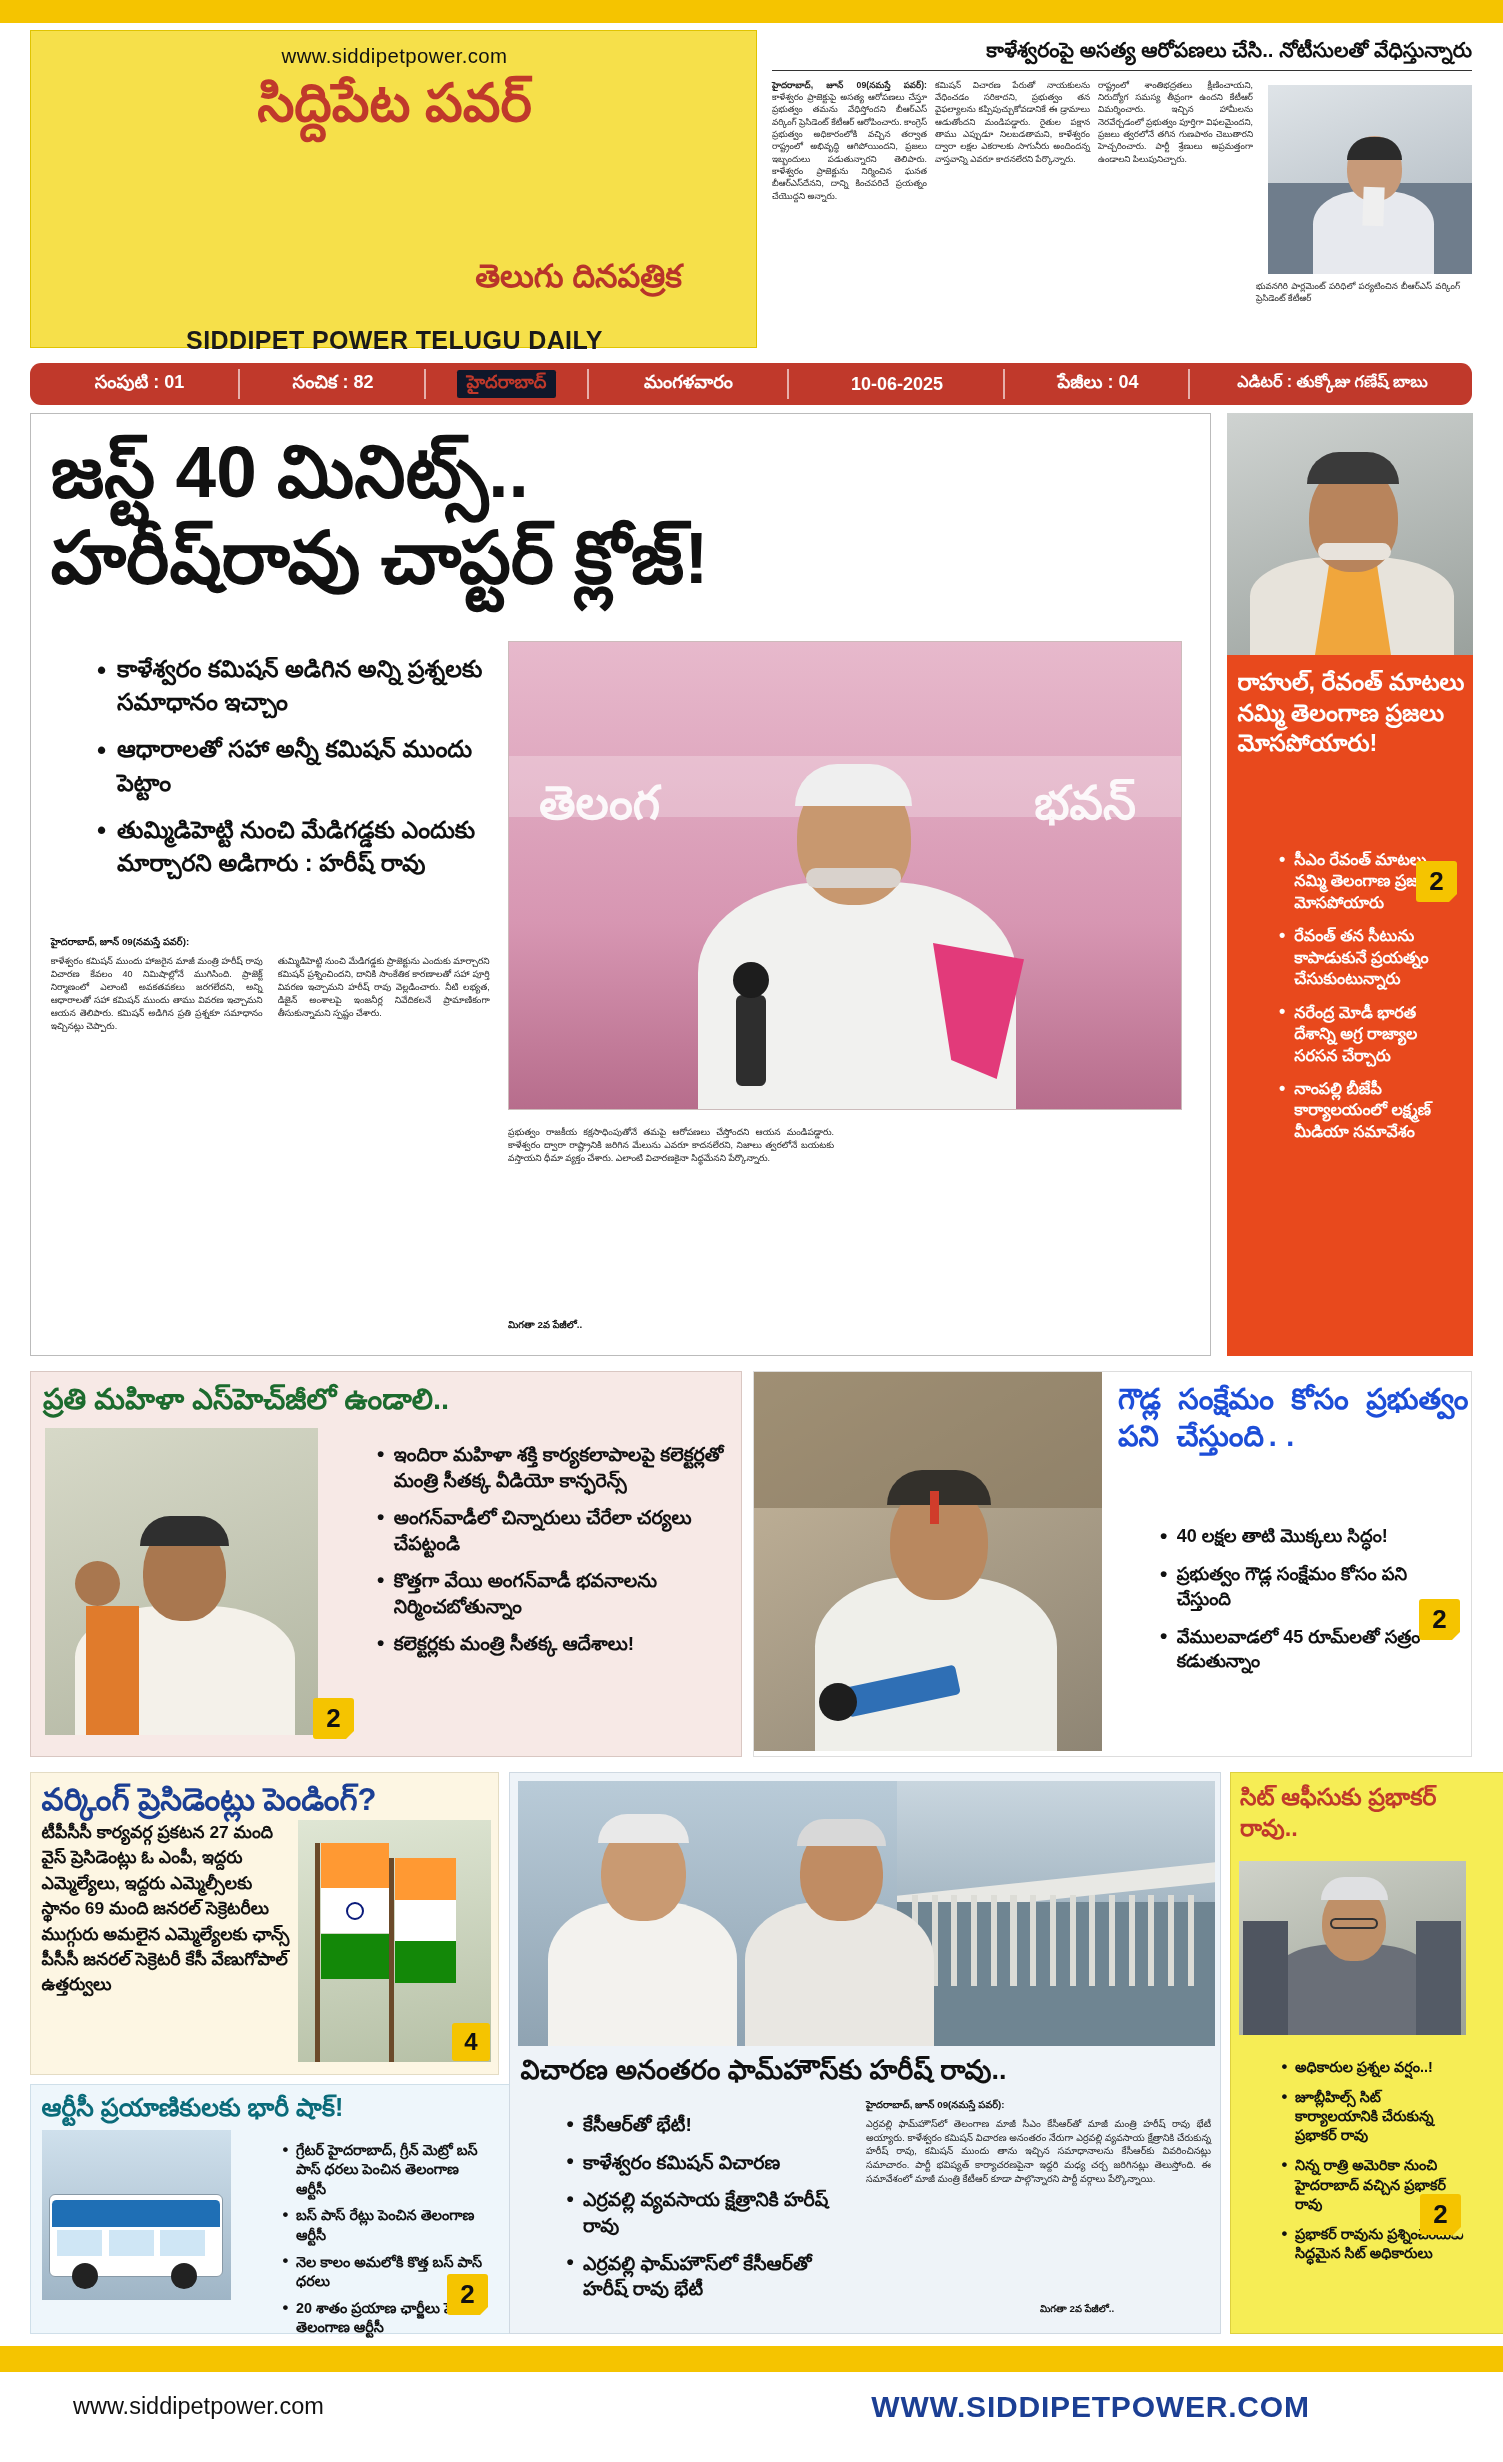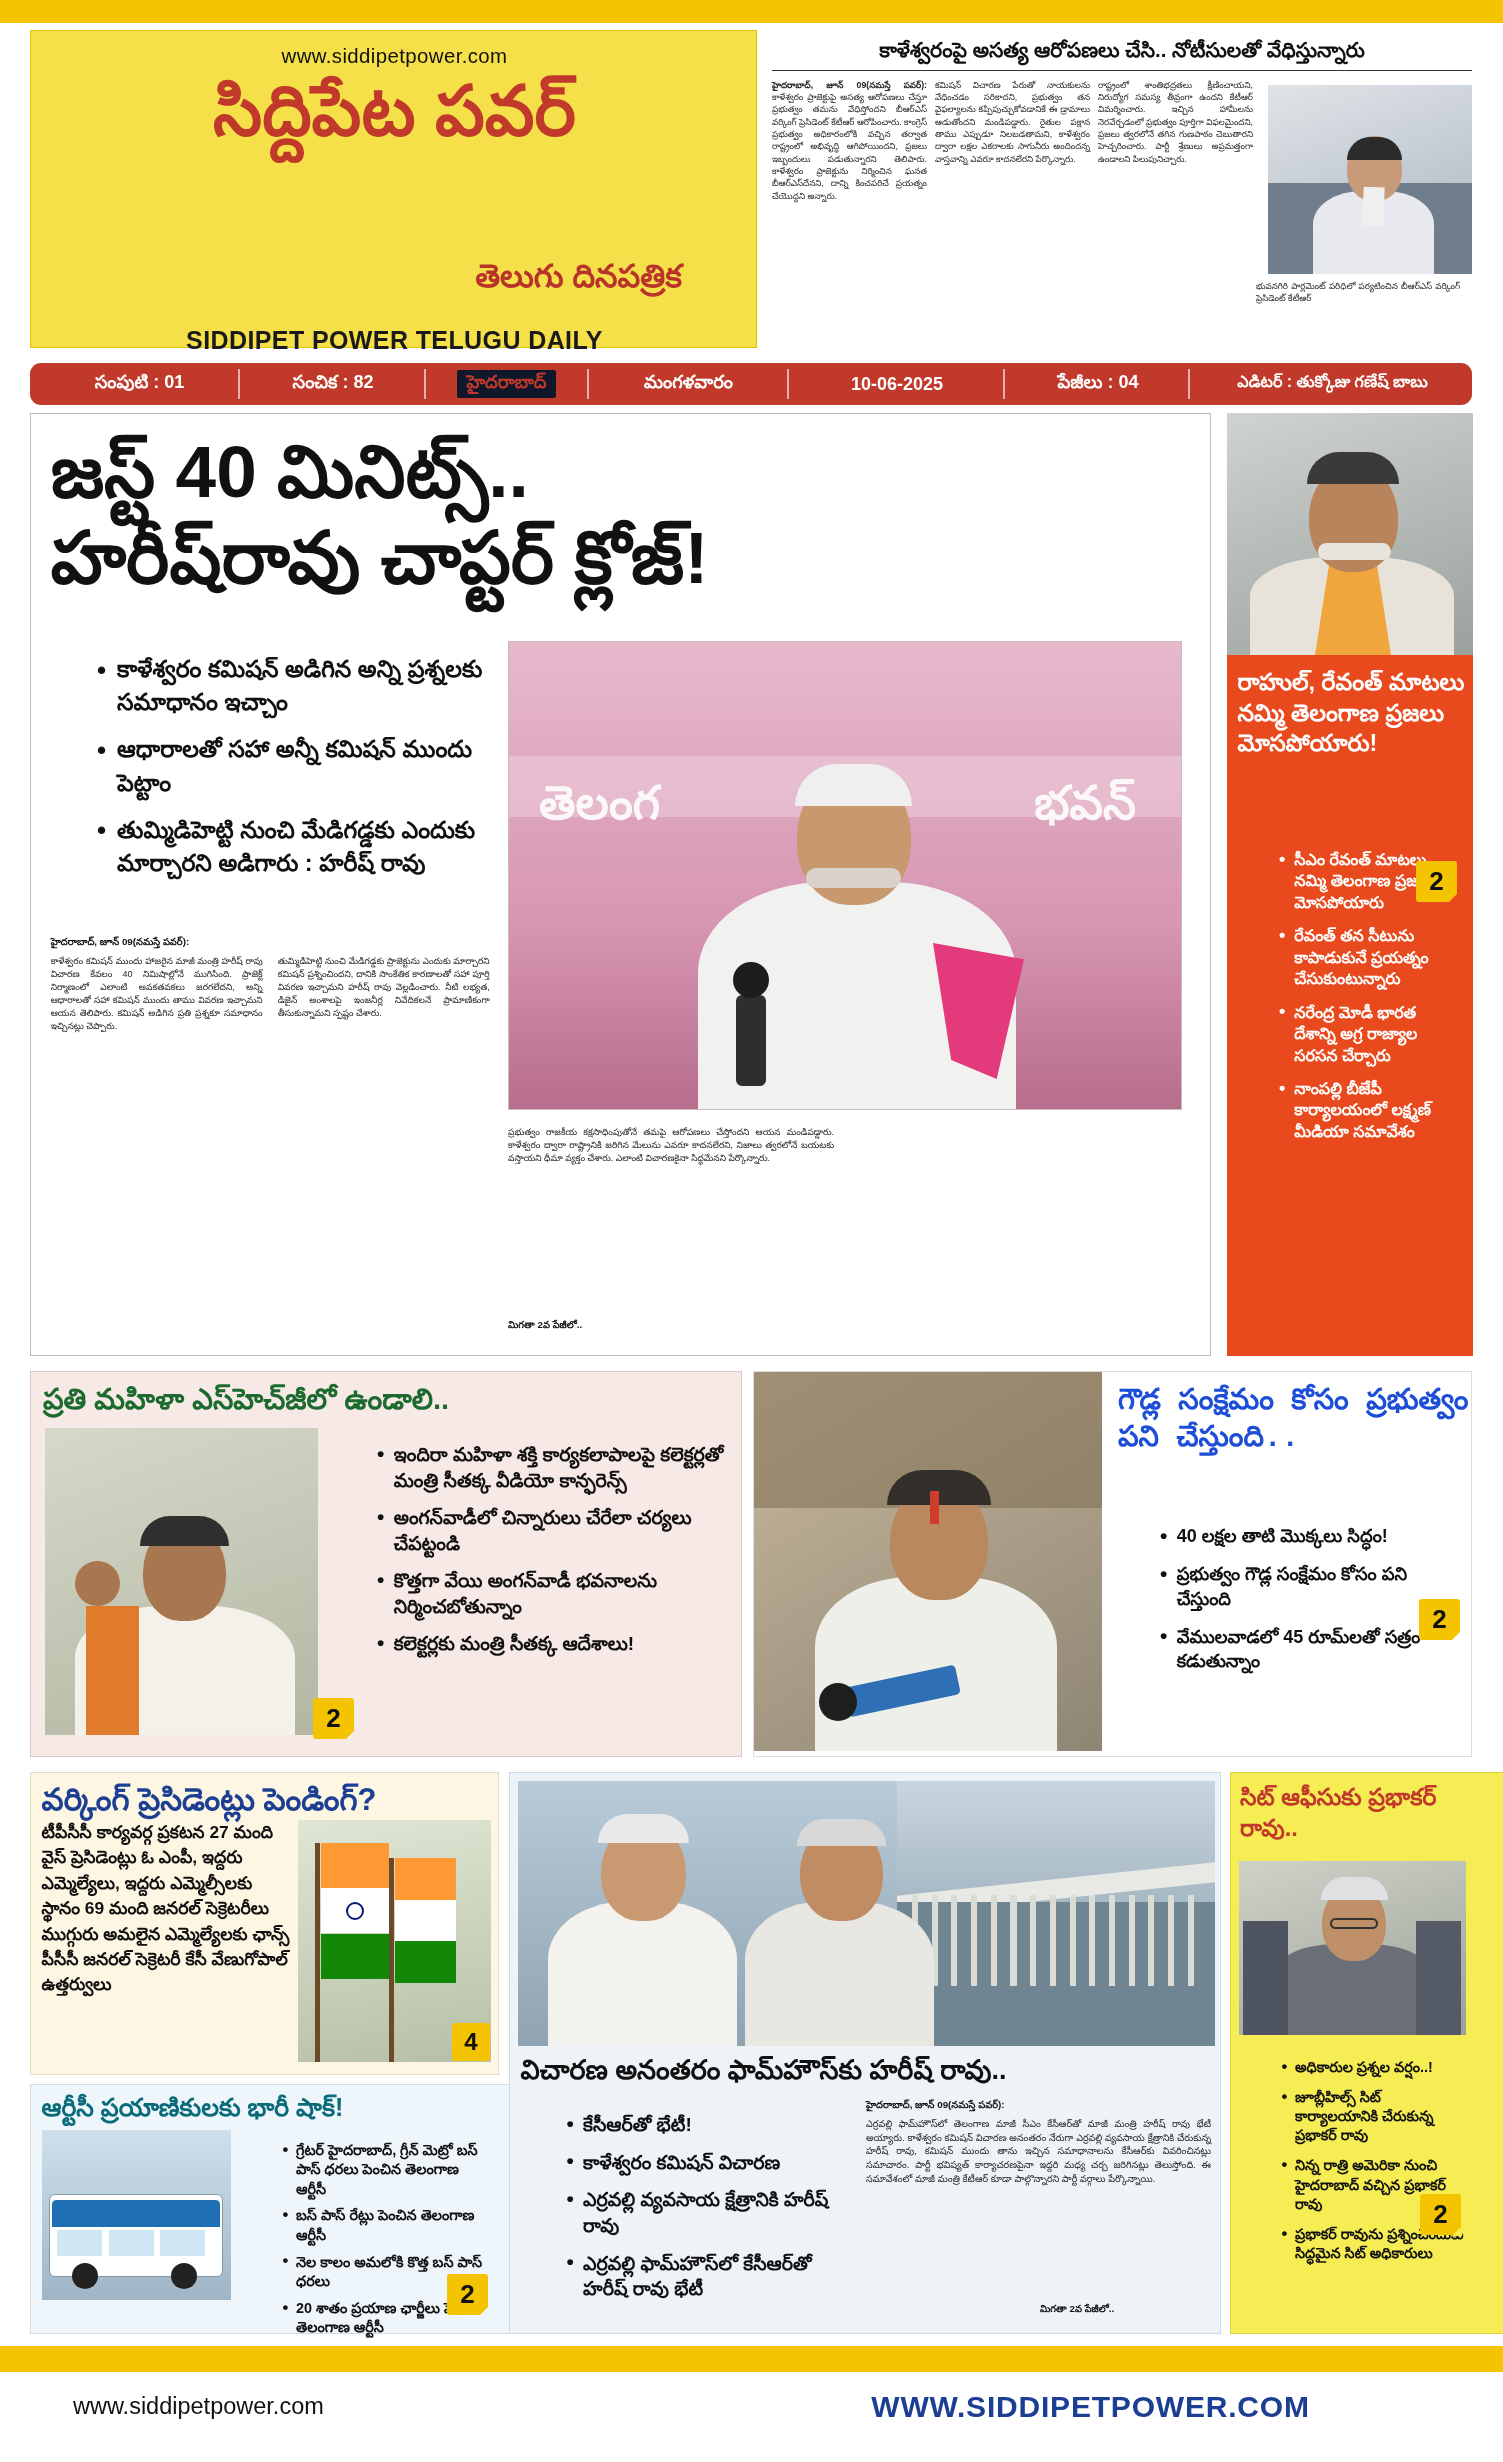--- a/index.html
+++ b/index.html
@@ -12,27 +12,27 @@
     overflow:hidden;
   }
   .page { position:relative; width:1503px; height:2462px; background:#ffffff; }
 
   
   .topstrip { position:absolute; left:0; top:0; width:1503px; height:23px; background:#f5c400; }
 
   
   .masthead { position:absolute; left:30px; top:30px; width:727px; height:318px; background:#f6e04a; border:1.5px solid #e0c400; }
   .site-url { position:absolute; left:0; top:13.6px; width:727px; text-align:center; font-size:20.4px; color:#111; letter-spacing:0.4px; }
-  .paper-title { position:absolute; left:0; top:44px; width:727px; text-align:center; font-size:70px; line-height:1.05; font-weight:bold; color:#c0392b; }
+  .paper-title { position:absolute; left:0; top:44px; width:727px; text-align:center; font-size:53px; line-height:1.05; font-weight:bold; color:#c0392b; }
   .paper-sub { position:absolute; left:0; top:227px; width:727px; text-align:right; padding-right:76px; font-size:32px; font-weight:bold; color:#b8342a; }
   .paper-eng { position:absolute; left:0; top:295px; width:727px; text-align:center; font-size:25px; font-weight:bold; color:#1a1a1a; letter-spacing:0.4px; }
 
   
   .toplead { position:absolute; left:772px; top:38px; width:700px; height:310px; }
-  .toplead-head { font-size:20.4px; font-weight:bold; color:#111; line-height:1.25; text-align:center; }
+  .toplead-head { font-size:20.4px; font-weight:bold; color:#111; line-height:1.25; text-align:right; }
   .toplead-rule { width:100%; height:1.5px; background:#333; margin-top:6px; }
   .toplead-body { position:relative; margin-top:7.6px; height:265px; }
   .tl-col { position:absolute; top:0; font-size:8.7px; line-height:1.42; color:#222; text-align:justify; }
   .tl-c1 { left:0; width:155px; }
   .tl-c2 { left:163px; width:155px; }
   .tl-c3 { left:326px; width:155px; }
   .tl-dateline { font-weight:bold; }
   .tl-photo { position:absolute; right:0; top:6px; width:204px; height:189px; background:#cfd6dd; overflow:hidden; }
   .tl-caption { position:absolute; right:12px; top:201px; width:204px; font-size:8.7px; line-height:1.4; color:#222; text-align:justify; }
 

